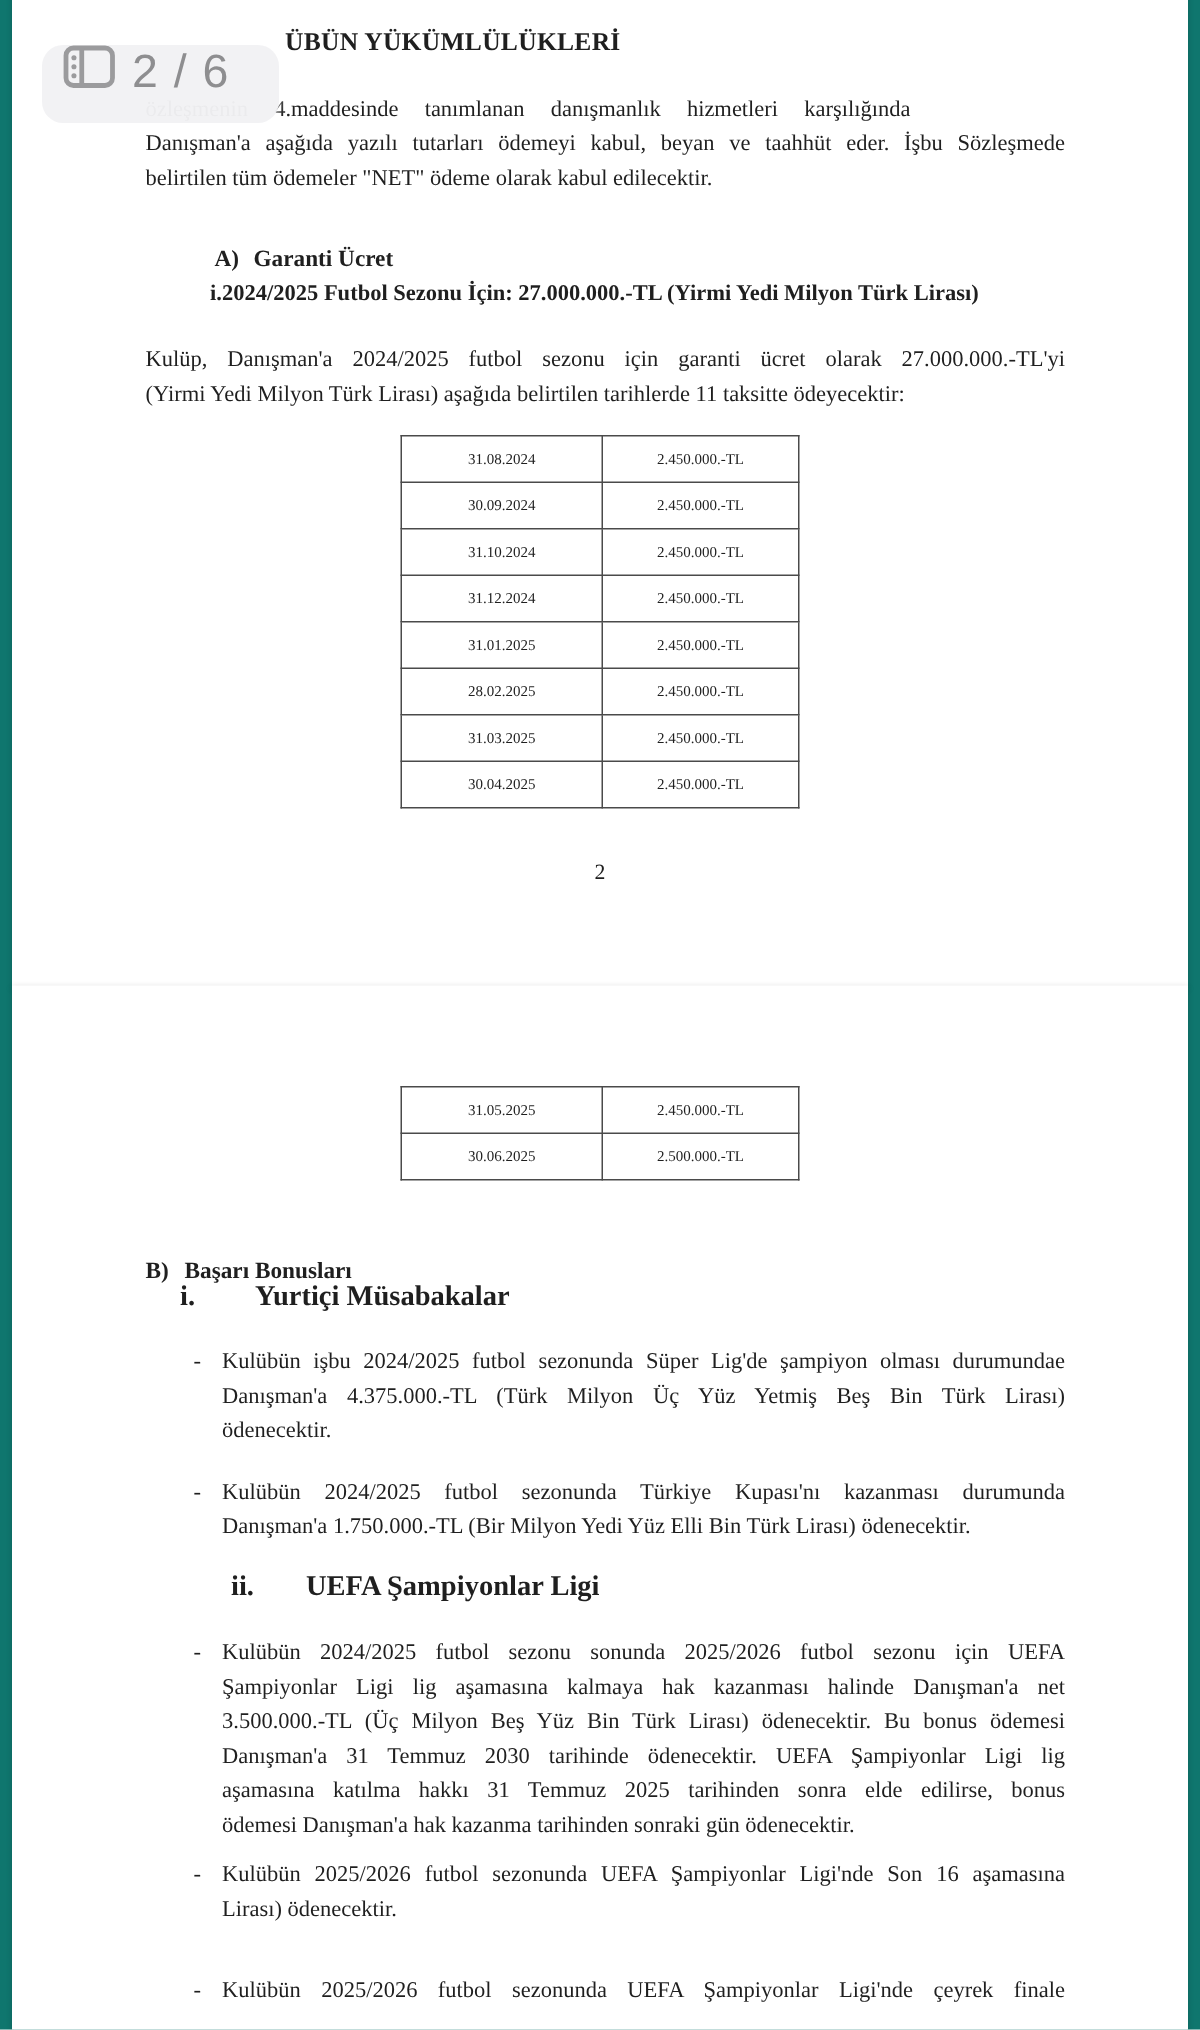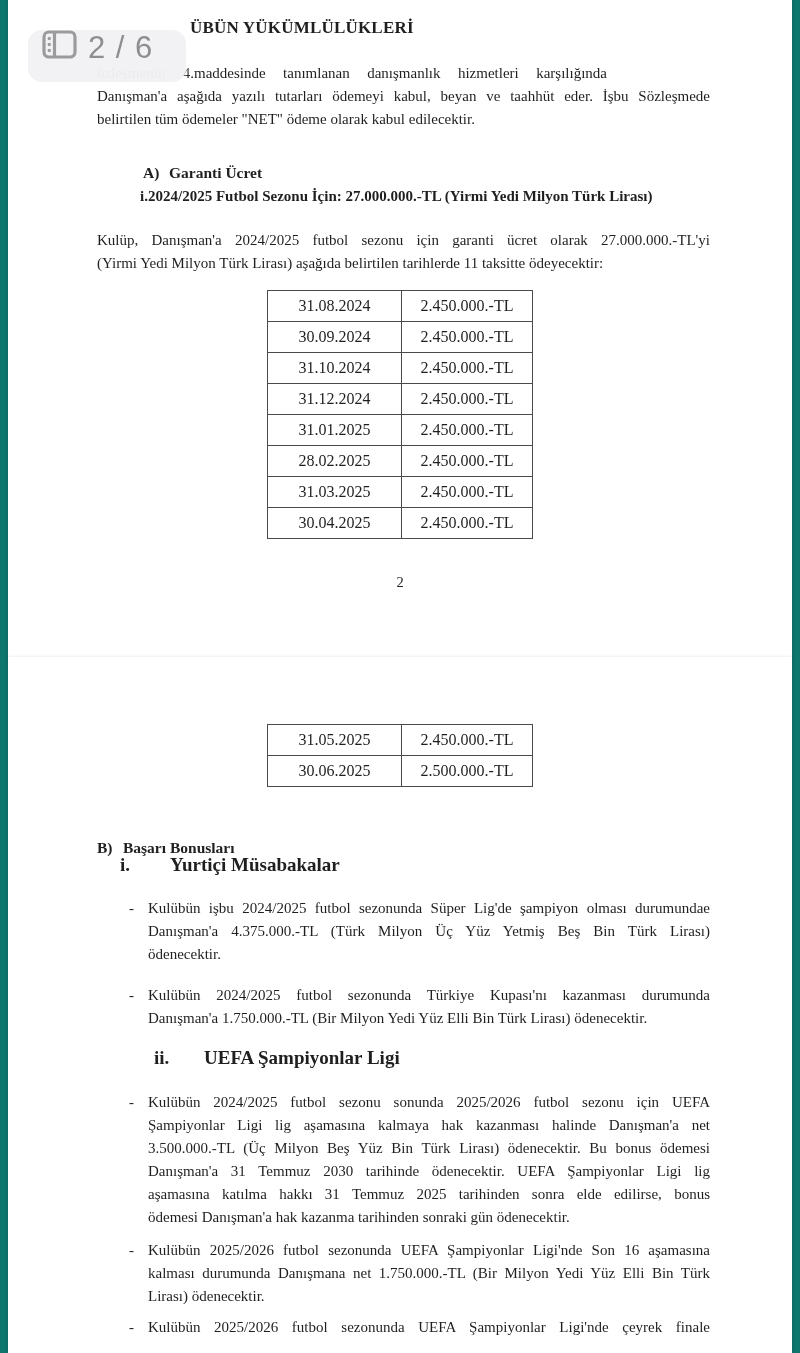--- a/index.html
+++ b/index.html
@@ -43,21 +43,21 @@
   .sub-head .marker { display: inline-block; width: 50px; }
 
   table.pay {
     position: absolute; left: 259px;
     border-collapse: collapse;
   }
   table.pay td {
     border: 1px solid #4a4a4a;
     height: 30px; padding: 0;
     text-align: center; vertical-align: middle;
-    font-size: 16px;
+    font-size: 10px;
   }
   td.c-date { width: 133px; }
   td.c-amt  { width: 130px; }
 
   .pnum { position: absolute; left: 0; width: 100%; text-align: center; font-size: 14.5px; }
 
   .bullet { position: absolute; left: 117px; width: 585px; padding-left: 23px; box-sizing: border-box; }
   .bullet .dash {
     position: absolute; left: 4px; top: 0;
     font-size: 15px; line-height: 23px;
@@ -192,21 +192,20 @@
       <div class="line">Şampiyonlar Ligi lig aşamasına kalmaya hak kazanması halinde Danışman'a net</div>
       <div class="line">3.500.000.-TL (Üç Milyon Beş Yüz Bin Türk Lirası) ödenecektir. Bu bonus ödemesi</div>
       <div class="line">Danışman'a 31 Temmuz 2030 tarihinde ödenecektir. UEFA Şampiyonlar Ligi lig</div>
       <div class="line">aşamasına katılma hakkı 31 Temmuz 2025 tarihinden sonra elde edilirse, bonus</div>
       <div class="line nj">ödemesi Danışman'a hak kazanma tarihinden sonraki gün ödenecektir.</div>
     </div>
 
     <div class="bullet" style="top:582px;">
       <span class="dash">-</span>
       <div class="line">Kulübün 2025/2026 futbol sezonunda UEFA Şampiyonlar Ligi'nde Son 16 aşamasına</div>
-      <div class="line">kalması durumunda Danışmana net 1.750.000.-TL (Bir Milyon Yedi Yüz Elli Bin Türk</div>
       <div class="line nj">Lirası) ödenecektir.</div>
     </div>
 
     <div class="bullet" style="top:659px;">
       <span class="dash">-</span>
       <div class="line">Kulübün 2025/2026 futbol sezonunda UEFA Şampiyonlar Ligi'nde çeyrek finale</div>
     </div>
 
   </div>
 

